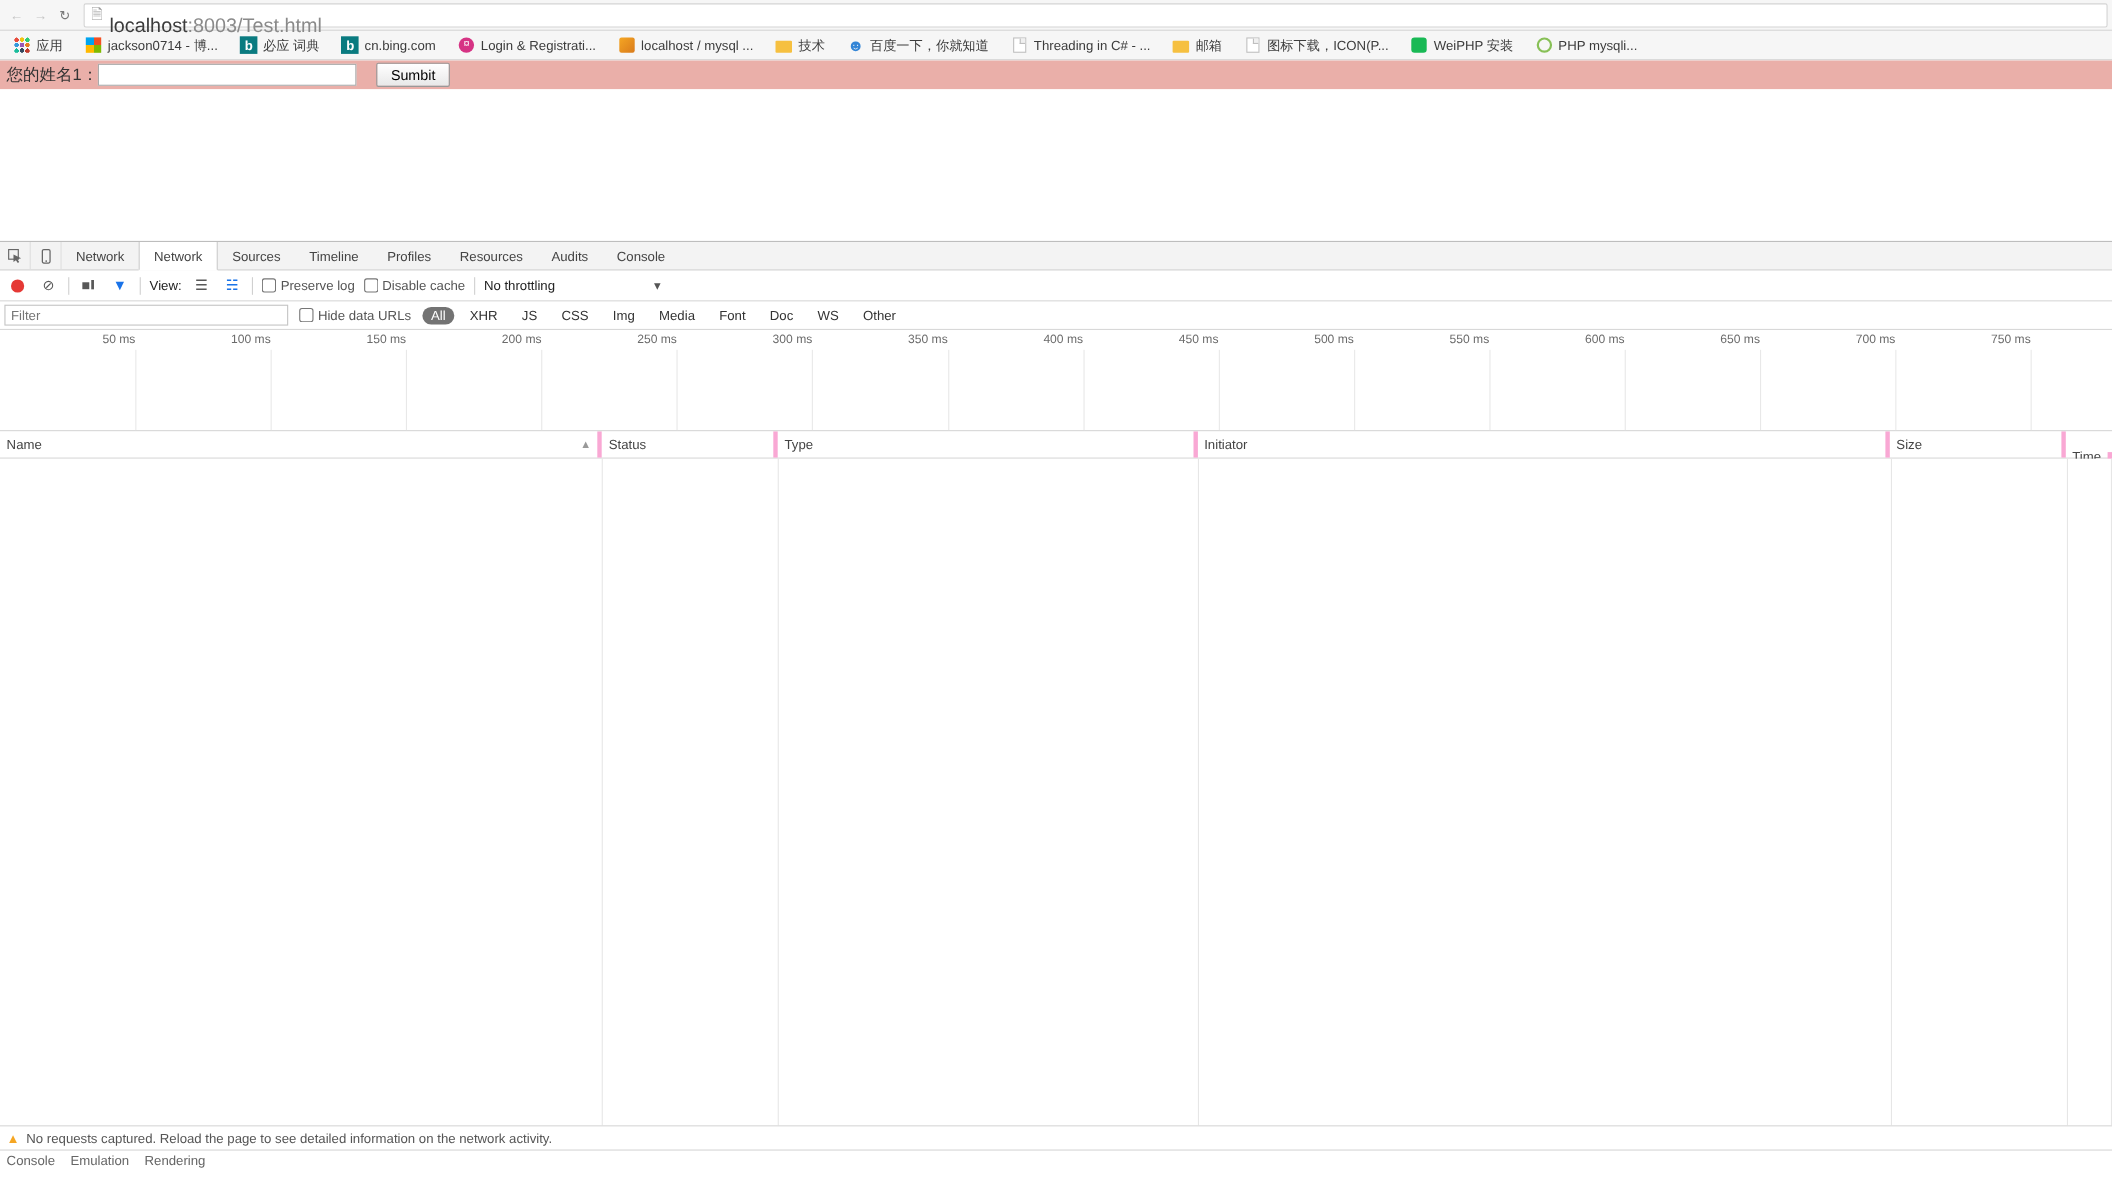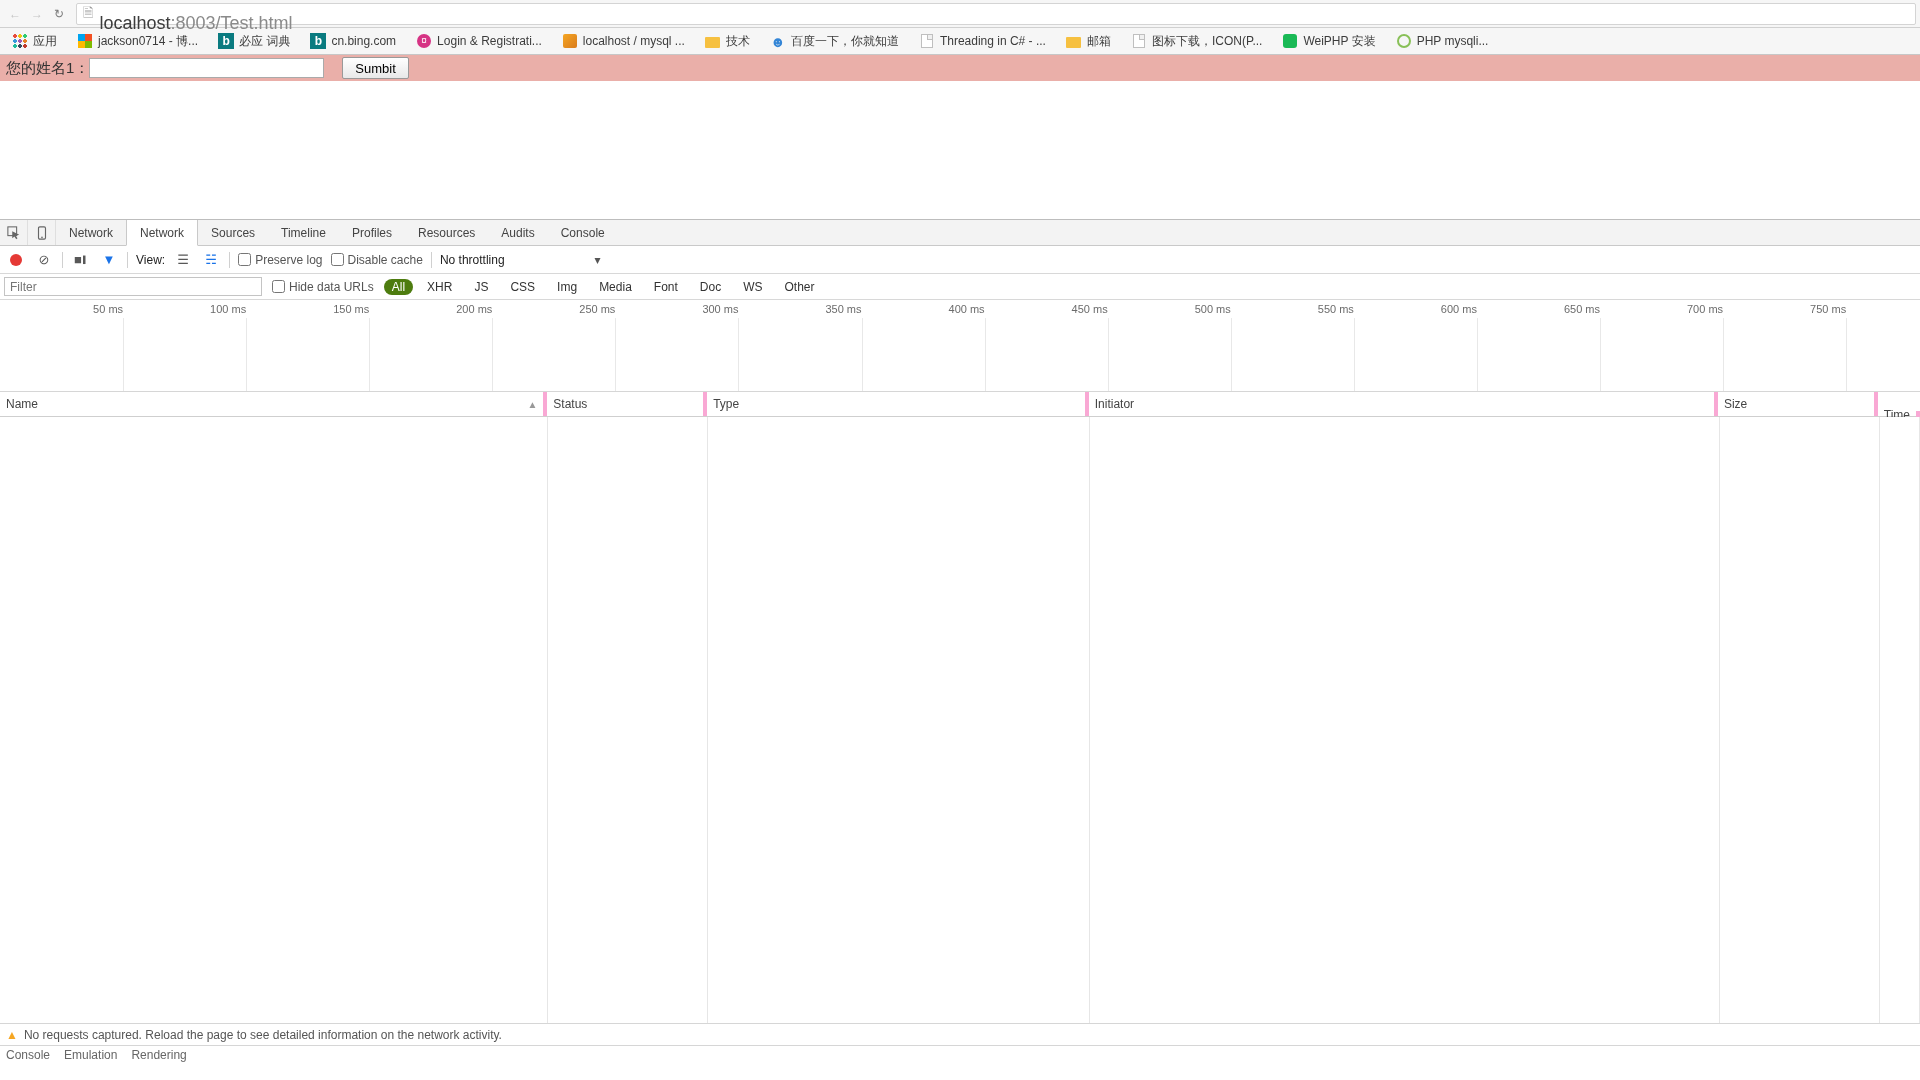--- a/index.html
+++ b/index.html
@@ -58,21 +58,21 @@
 .tb-ico { width:20px; height:20px; display:flex; align-items:center; justify-content:center; cursor:pointer; color:#585858; font-size:13px;}
 .rec-dot { width:12px;height:12px;background:#e53935;border-radius:50%; }
 .vbar { width:1px; height:16px; background:#d0d0d0; }
 .chk { display:flex; align-items:center; gap:4px; color:#555; cursor:pointer;}
 .chk input { margin:0; }
 .funnel { color:#1a73e8; }
 
 .dt-filter { height:26px; border-bottom:1px solid #d8d8d8; display:flex; align-items:center; padding:0 4px; gap:10px;}
 .dt-filter input[type=text]{ width:258px; height:19px; border:1px solid #c4c4c4; padding:0 5px; font-size:12px;}
 .pill { padding:1px 8px; border-radius:9px; cursor:pointer; color:#333; font-size:12px;}
-.pill.active { background:#4d7c0f; color:#fff; }
+.pill.active { background:#737373; color:#fff; }
 
 .timeline { height:92px; border-bottom:1px solid #d6d6d6; position:relative; background:#fff;}
 .tl-labels { position:absolute; top:3px; left:0; right:0; height:14px;}
 .tl-tick { position:absolute; top:0; font-size:11px; color:#6b6b6b; transform:translateX(-100%); white-space:nowrap;}
 .tl-grid { position:absolute; top:18px; bottom:0; width:1px; background:#e8e8e8;}
 
 .headers { height:25px; border-bottom:1px solid #cfcfcf; display:flex; background:#fff; font-size:12px; color:#444;}
 .hc { border-right:4px solid #f9a8d4; padding:4px 6px; display:flex; align-items:center;}
 .hc.name{width:548px;} .hc.status{width:160px;} .hc.type{width:382px;} .hc.init{width:630px;} .hc.size{width:160px;} .hc.time{flex:1;margin-top:19px;}
 .sort-ico{margin-left:auto;color:#999;font-size:10px;}

